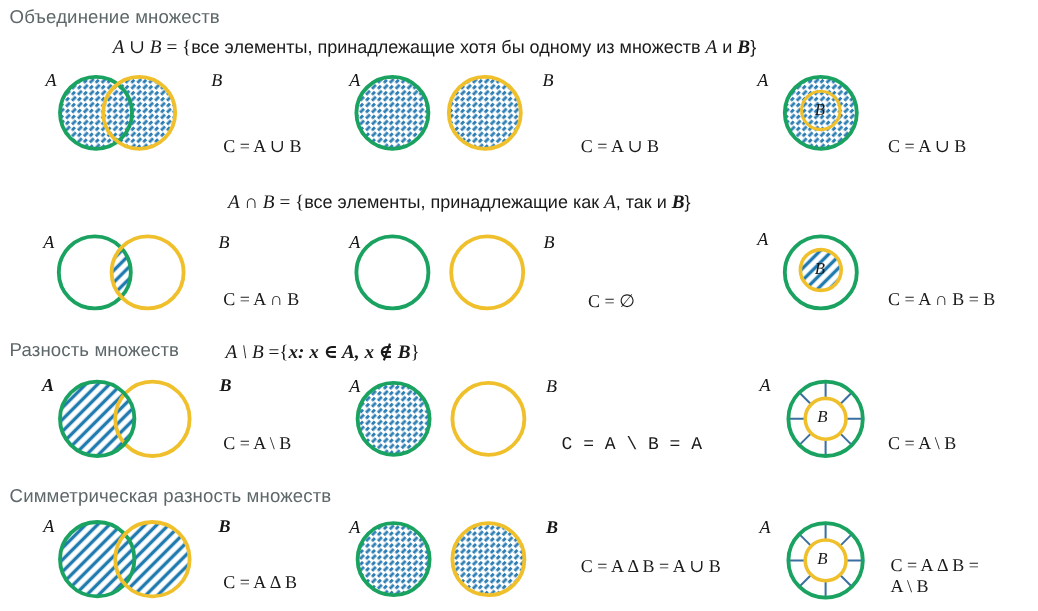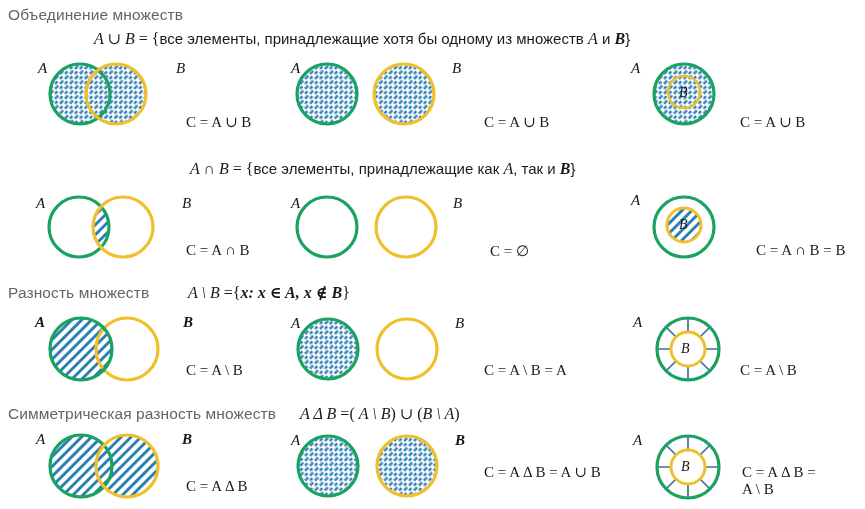--- a/index.html
+++ b/index.html
@@ -145,21 +145,21 @@
   <div class="res" style="left:490px;top:242px;">C = ∅</div>
 
   <div class="diag" style="left:648px;top:190px;">
     <svg width="72" height="74" viewBox="0 0 72 74">
       <circle cx="36" cy="37" r="30" fill="#ffffff" stroke="#1aa260" stroke-width="3.2"></circle>
       <circle cx="36" cy="35" r="17" fill="url(#hatchSolid)" stroke="#f0c02c" stroke-width="3"></circle>
     </svg>
   </div>
   <div class="lbl" style="left:631px;top:192px;">A</div>
   <div class="lbl inner" style="left:679px;top:217px;">B</div>
-  <div class="res" style="left:756px;top:242px;">C = A ∩ B = B</div>
+  <div class="res" style="left:740px;top:242px;">C = A ∩ B = B</div>
 
   <div class="hdr" style="left:8px;top:284px;">Разность множеств</div>
 
   <div class="formula" style="left:188px;top:283px;">
     <span class="itn">A \ B</span><span> ={</span><span class="it">x: x ∈ A, x ∉ B</span><span>}</span>
   </div>
 
   <div class="diag" style="left:44px;top:313px;">
     <svg width="150" height="72" viewBox="0 0 150 72">
       <circle cx="37" cy="36" r="31" fill="url(#hatchSolid)" stroke="none"></circle>
@@ -172,43 +172,40 @@
   <div class="res" style="left:186px;top:362px;">C = A \ B</div>
 
   <div class="diag" style="left:294px;top:313px;">
     <svg width="170" height="72" viewBox="0 0 170 72">
       <circle cx="34" cy="36" r="30" fill="url(#hatchDash)" stroke="#1aa260" stroke-width="3.2"></circle>
       <circle cx="113" cy="36" r="30" fill="#ffffff" stroke="#f0c02c" stroke-width="3.2"></circle>
     </svg>
   </div>
   <div class="lbl" style="left:291px;top:315px;">A</div>
   <div class="lbl" style="left:455px;top:315px;">B</div>
-  <div class="res" style="left:484px;top:362px;">C = A \ B = A</div>
+  <div class="res" style="left:468px;top:362px;font-family:Liberation Mono, monospace;">C = A \ B = A</div>
 
   <div class="diag" style="left:652px;top:312px;">
     <svg width="72" height="74" viewBox="0 0 72 74">
       <g stroke="#3b6fa0" stroke-width="1.7">
         <line x1="36" y1="6" x2="36" y2="68"></line>
         <line x1="14.5" y1="15.5" x2="57.5" y2="58.5"></line>
         <line x1="5" y1="37" x2="67" y2="37"></line>
         <line x1="57.5" y1="15.5" x2="14.5" y2="58.5"></line>
       </g>
       <circle cx="36" cy="37" r="17" fill="#ffffff" stroke="#f0c02c" stroke-width="3"></circle>
       <circle cx="36" cy="37" r="31" fill="none" stroke="#1aa260" stroke-width="3.2"></circle>
     </svg>
   </div>
   <div class="lbl" style="left:633px;top:314px;">A</div>
   <div class="lbl inner" style="left:681px;top:341px;">B</div>
   <div class="res" style="left:740px;top:362px;">C = A \ B</div>
 
   <div class="hdr" style="left:8px;top:405px;">Симметрическая разность множеств</div>
 
-  <div class="formula" style="left:300px;top:404px;">
-    <span class="itn">A Δ B</span><span> =( </span><span class="itn">A \ B</span><span>) ∪ (</span><span class="itn">B \ A</span><span>)</span>
-  </div>
 
   <div class="diag" style="left:44px;top:430px;">
     <svg width="150" height="72" viewBox="0 0 150 72">
       <circle cx="37" cy="36" r="31" fill="url(#hatchSolid)" stroke="none"></circle>
       <circle cx="83" cy="36" r="31" fill="url(#hatchSolid)" stroke="none"></circle>
       <circle cx="37" cy="36" r="31" fill="none" stroke="#1aa260" stroke-width="3.2"></circle>
       <circle cx="83" cy="36" r="31" fill="none" stroke="#f0c02c" stroke-width="3.2"></circle>
     </svg>
   </div>
   <div class="lbl" style="left:36px;top:431px;">A</div>

